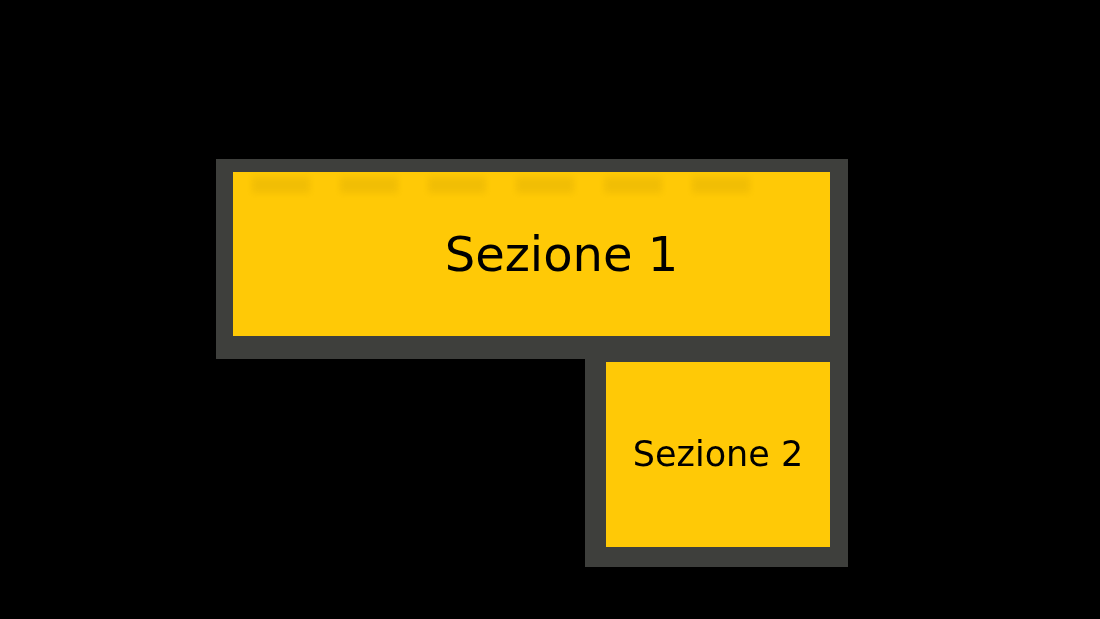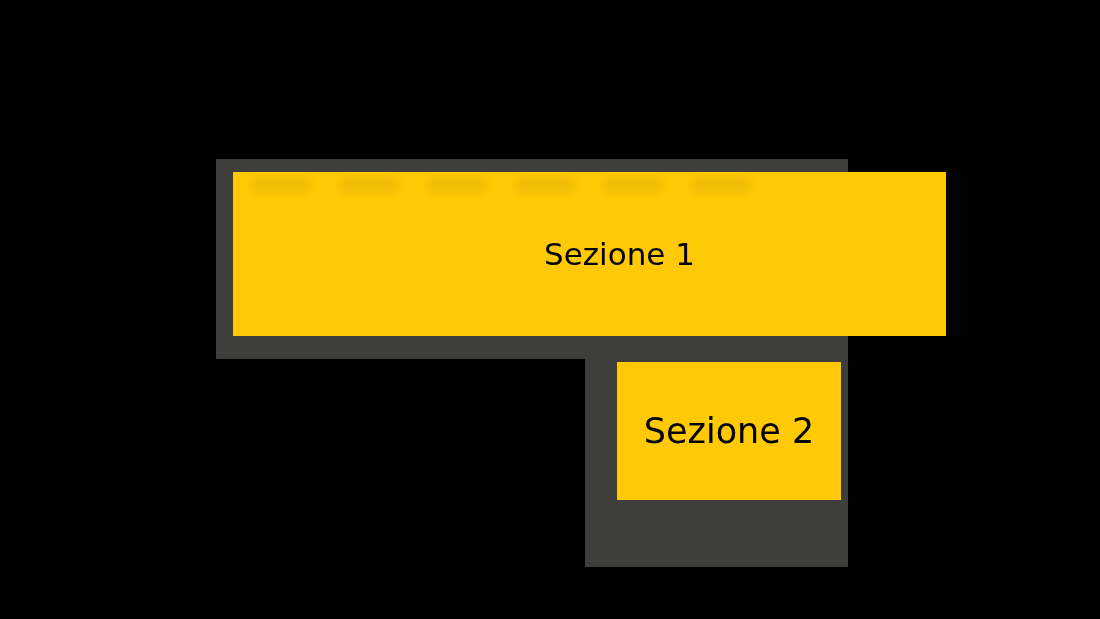--- a/index.html
+++ b/index.html
@@ -38,29 +38,28 @@
     position: absolute;
     display: flex;
     align-items: center;
     justify-content: center;
     box-sizing: border-box;
     background: var(--sec-fill);
     color: var(--sec-text);
   }
   .section-1 {
     left: 233px; top: 172px;
-    width: 713px; height: 164px;
-    font-size: 31px;
+    width: 597px; height: 164px;
+    font-size: 48px;
     padding-left: 60px; 
   }
   .section-2 {
     left: 606px; top: 362px;
-    width: 224px; height: 138px;
+    width: 224px; height: 185px;
     font-size: 35px;
-    margin-left: 11px;
   }
   .section span {
     white-space: nowrap;
     line-height: 1;
   }
   
   .watermark-artifact {
     position: absolute;
     left: 252px; top: 177px;
     width: 512px; height: 16px;

